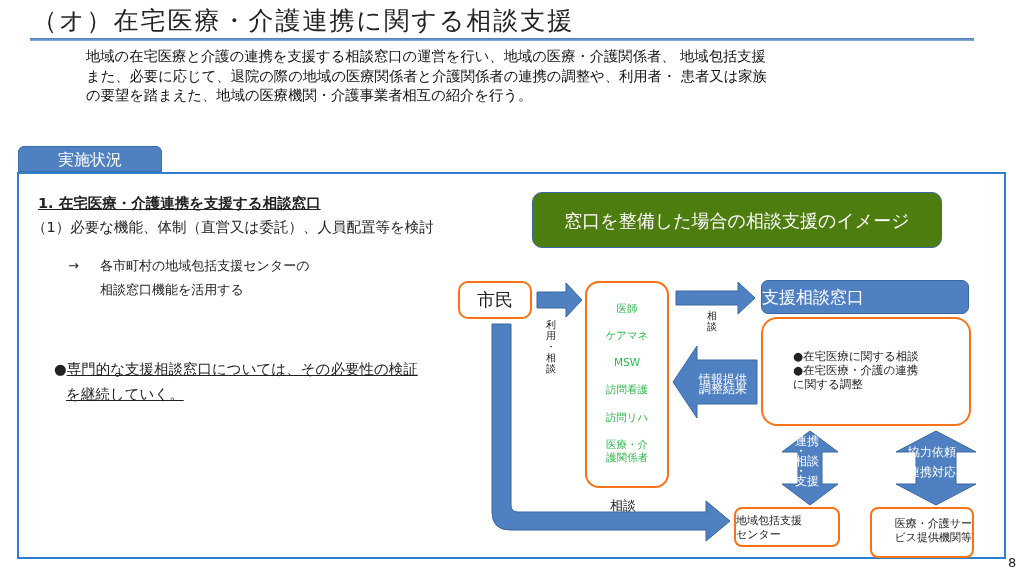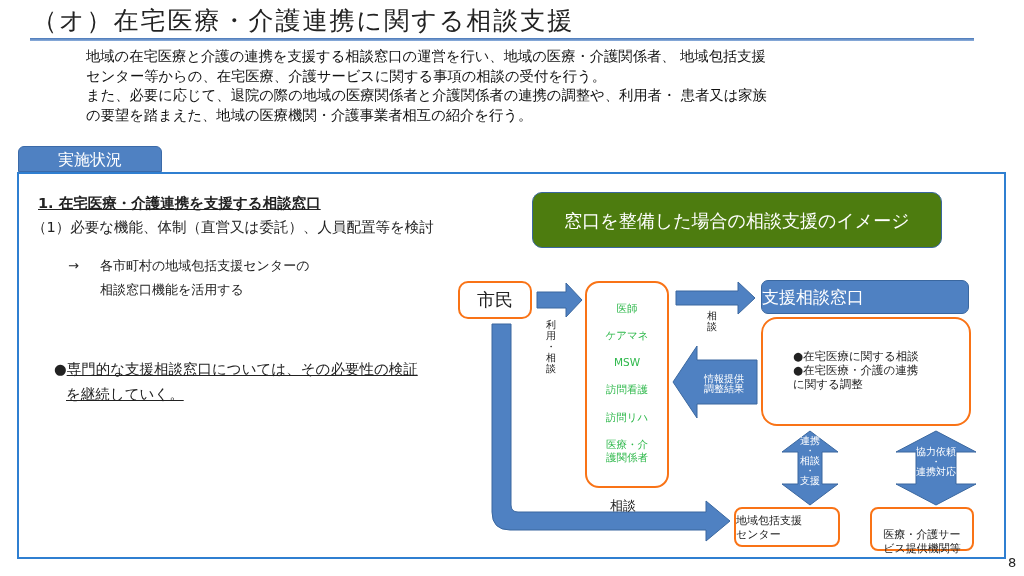--- a/index.html
+++ b/index.html
@@ -25,42 +25,41 @@
   .rbox{border:2px solid #f97316;border-radius:10px;background:#fff;box-sizing:border-box;}
   #citizen{left:458px;top:281px;width:74px;height:38px;font-size:18px;text-align:center;line-height:34px;}
   #pros{left:585px;top:281px;width:84px;height:207px;border-radius:14px;}
   #pros .item{position:absolute;left:0;width:100%;text-align:center;color:#2eb84b;font-size:10.5px;line-height:13px;}
   #center-label{left:761px;top:280px;width:208px;height:34px;background:#4f81c2;border:1px solid #3a679f;
        border-radius:7px;color:#fff;font-size:17px;line-height:32px;box-sizing:border-box;}
   #center-body{left:761px;top:317px;width:210px;height:109px;border-radius:16px;}
   #center-body .txt{position:absolute;left:30px;top:30px;font-size:11.5px;line-height:14px;white-space:nowrap;}
   #chiiki{left:734px;top:507px;width:106px;height:40px;font-size:11px;line-height:14px;
        padding-top:5px;border-radius:8px;}
-  #service{left:870px;top:507px;width:104px;height:44px;font-size:11px;line-height:14px;text-align:center;
-       padding-top:19px;border-radius:8px;}
+  #service{left:870px;top:507px;width:104px;height:51px;font-size:11px;line-height:14px;text-align:right;
+       padding-top:8px;border-radius:8px;}
   .vlabel{font-size:10px;line-height:11px;text-align:center;width:14px;color:#222;}
   #riyo{left:544px;top:319px;}
   #soudan-v{left:705px;top:310px;}
   #soudan-bottom{left:610px;top:497px;font-size:13px;}
-  .arrow-text{color:#fff;font-size:10px;line-height:10px;text-align:center;}
+  .arrow-text{color:#fff;font-size:12px;line-height:10px;text-align:left;}
   #joho-text{left:699px;top:374px;width:50px;}
   #renkei-text{left:795px;top:436px;width:30px;}
   #kyoryoku-text{left:908px;top:447px;width:56px;}
   #page-num{left:1008px;top:555px;font-size:13px;}
   svg{position:absolute;left:0;top:0;}
 </style>
 </head>
 <body>
 
 <div class="abs" id="title">（オ）在宅医療・介護連携に関する相談支援</div>
 <div class="abs" id="title-rule"></div>
 
 <div class="abs" id="intro">
   <div>地域の在宅医療と介護の連携を支援する相談窓口の運営を行い、地域の医療・介護関係者、 地域包括支援</div>
-  <div>センター等からの、在宅医療、介護サービスに関する事項の相談の受付を行う。</div>
   <div>また、必要に応じて、退院の際の地域の医療関係者と介護関係者の連携の調整や、利用者・ 患者又は家族</div>
   <div>の要望を踏まえた、地域の医療機関・介護事業者相互の紹介を行う。</div>
 </div>
 
 <div class="abs" id="tab">実施状況</div>
 <div class="abs" id="frame"></div>
 
 <div class="abs" id="sec-heading">1. 在宅医療・介護連携を支援する相談窓口</div>
 <div class="abs" id="sub1">（1）必要な機能、体制（直営又は委託）、人員配置等を検討</div>
 <div class="abs" id="arrow-note">

